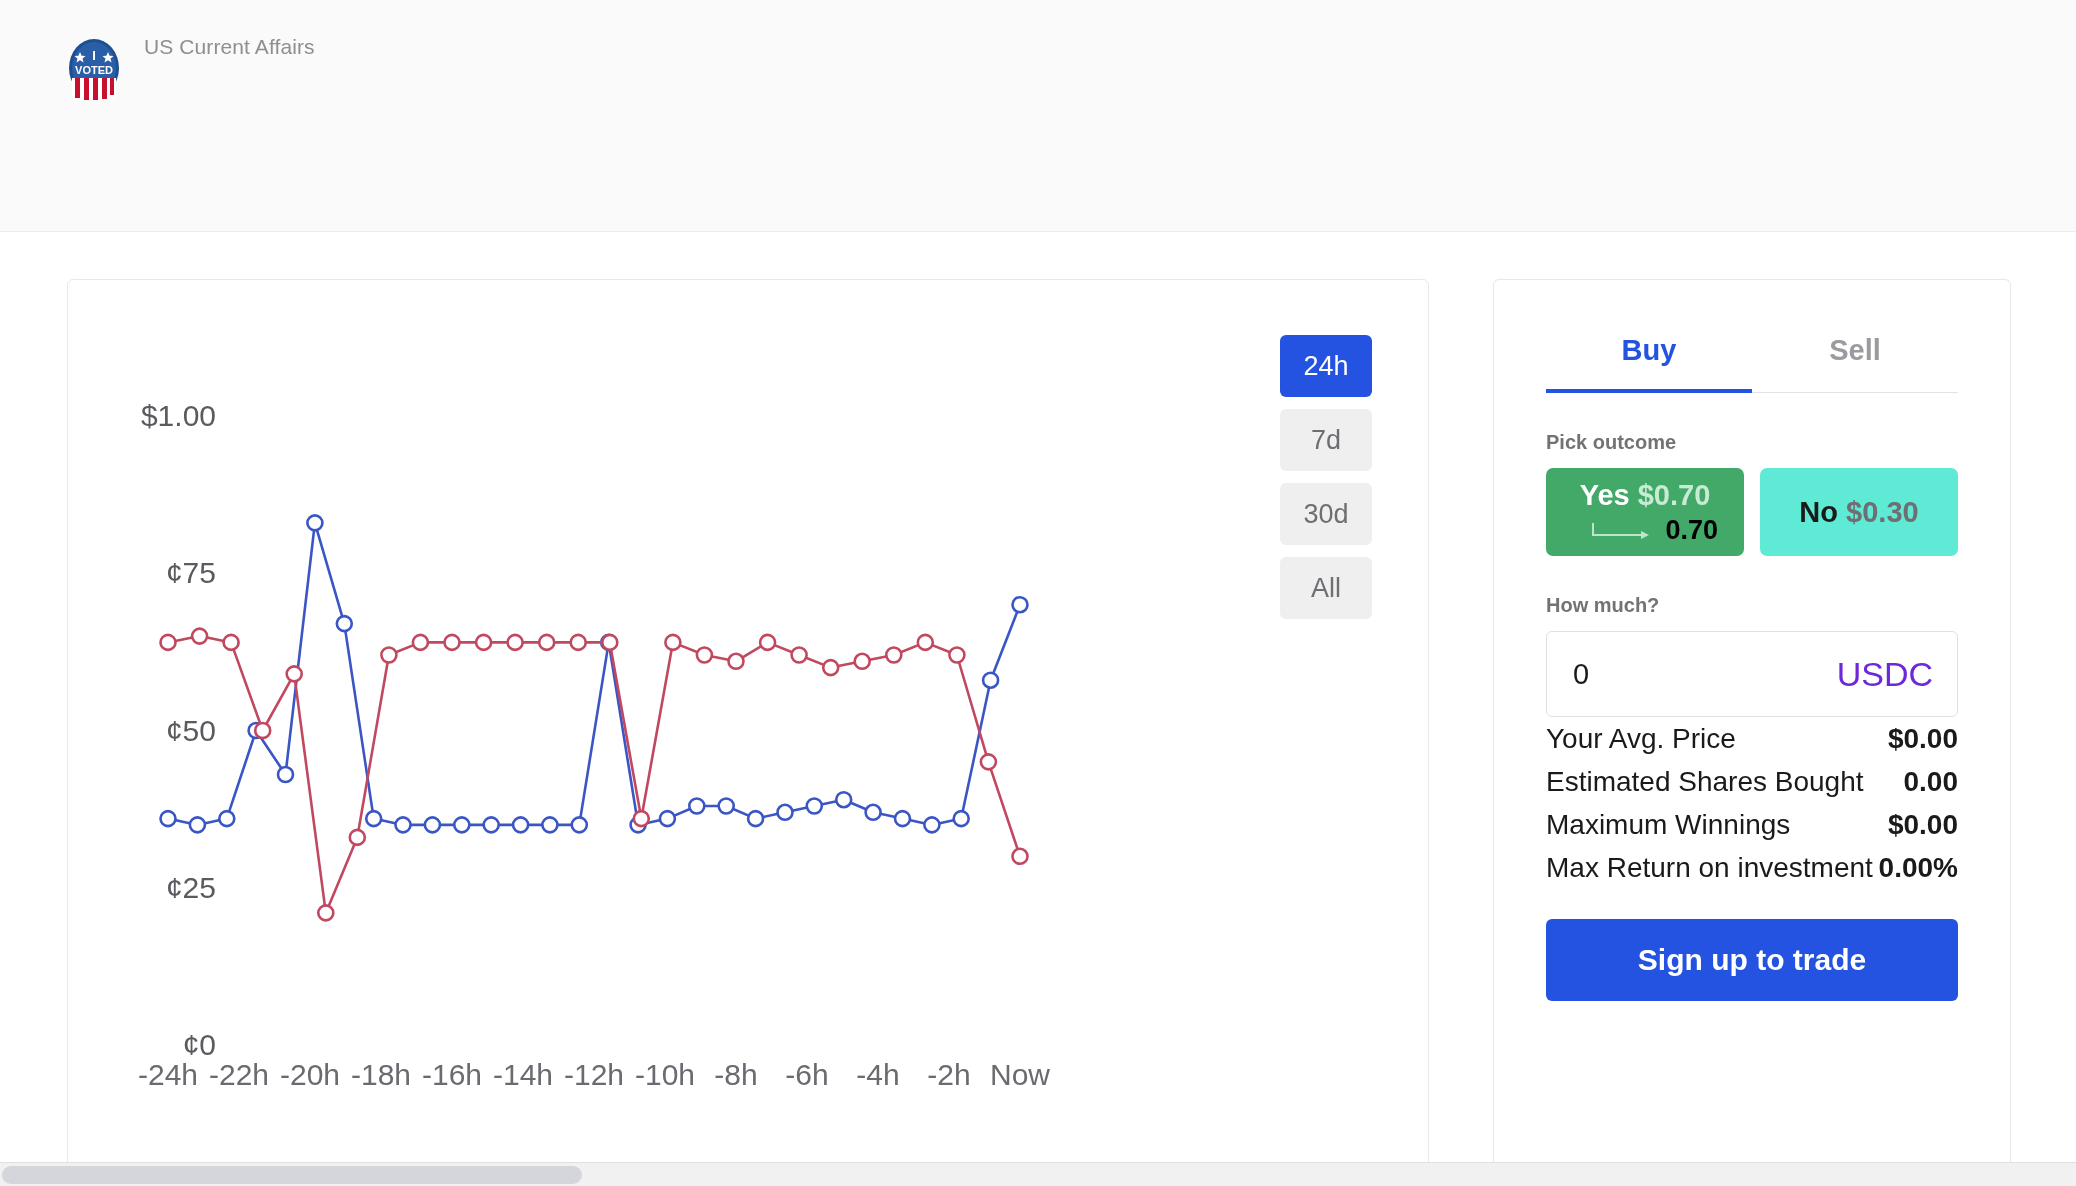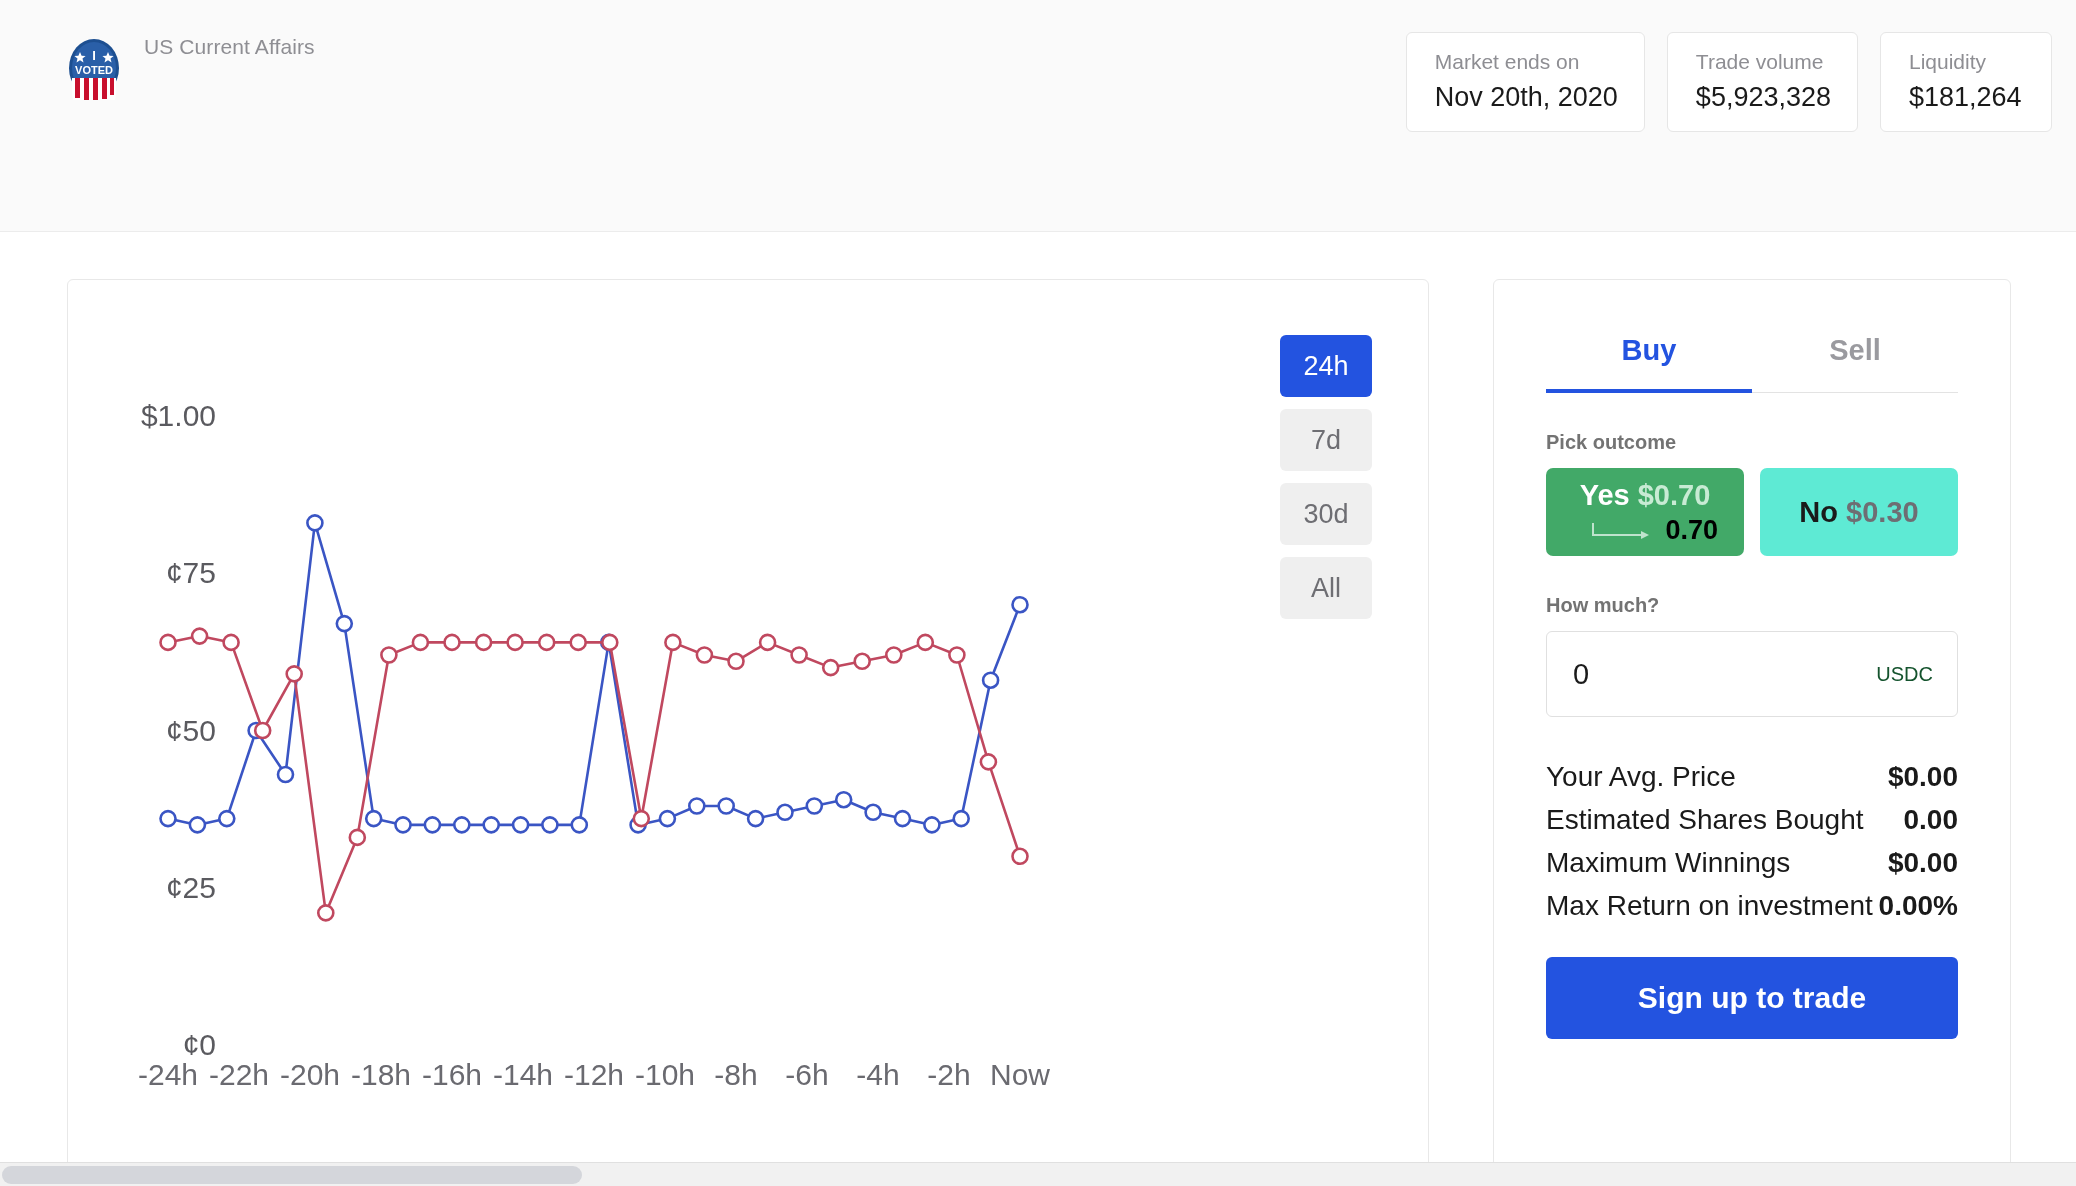--- a/index.html
+++ b/index.html
@@ -249,26 +249,25 @@
   .amount-input {
     border: none;
     outline: none;
     font-size: 29px;
     color: #1a1a1a;
     font-family: "Liberation Sans", sans-serif;
     width: 60%;
     background: transparent;
   }
   .amount-unit {
-    font-size: 20px;
-    color: #14532d;
+    font-size: 34px;
+    color: #6d28d9;
   }
 
   .summary {
-    margin-top: 38px;
   }
   .sum-row {
     display: flex;
     justify-content: space-between;
     align-items: baseline;
     font-size: 28px;
     line-height: 43px;
     color: #1a1a1a;
   }
   .sum-val { font-weight: bold; }
@@ -328,34 +327,20 @@
           <polygon points="14,14 15.6,17.8 19.6,18 16.5,20.6 17.5,24.5 14,22.3 10.5,24.5 11.5,20.6 8.4,18 12.4,17.8" fill="#ffffff"></polygon>
           <polygon points="42,14 43.6,17.8 47.6,18 44.5,20.6 45.5,24.5 42,22.3 38.5,24.5 39.5,20.6 36.4,18 40.4,17.8" fill="#ffffff"></polygon>
           <text x="28" y="36" font-family="Liberation Sans, sans-serif" font-size="11" font-weight="bold" fill="#ffffff" text-anchor="middle">VOTED</text>
         </svg>
       </div>
       <div class="header-text">
         <div class="category">US Current Affairs</div>
       </div>
     </div>
 
-    <div class="stats">
-      <div class="stat-card">
-        <div class="stat-label">Market ends on</div>
-        <div class="stat-value">Nov 20th, 2020</div>
-      </div>
-      <div class="stat-card">
-        <div class="stat-label">Trade volume</div>
-        <div class="stat-value">$5,923,328</div>
-      </div>
-      <div class="stat-card">
-        <div class="stat-label">Liquidity</div>
-        <div class="stat-value">$181,264</div>
-      </div>
-    </div>
   </div>
 
   <div class="main">
 
     <div class="chart-card">
       <div class="plot-wrap">
         <svg class="plot-svg" id="plot" viewBox="0 0 1362 902">
             <text x="148" y="146" class="ylabel">$1.00</text>
             <text x="148" y="303.25" class="ylabel">¢75</text>
             <text x="148" y="460.5" class="ylabel">¢50</text>

